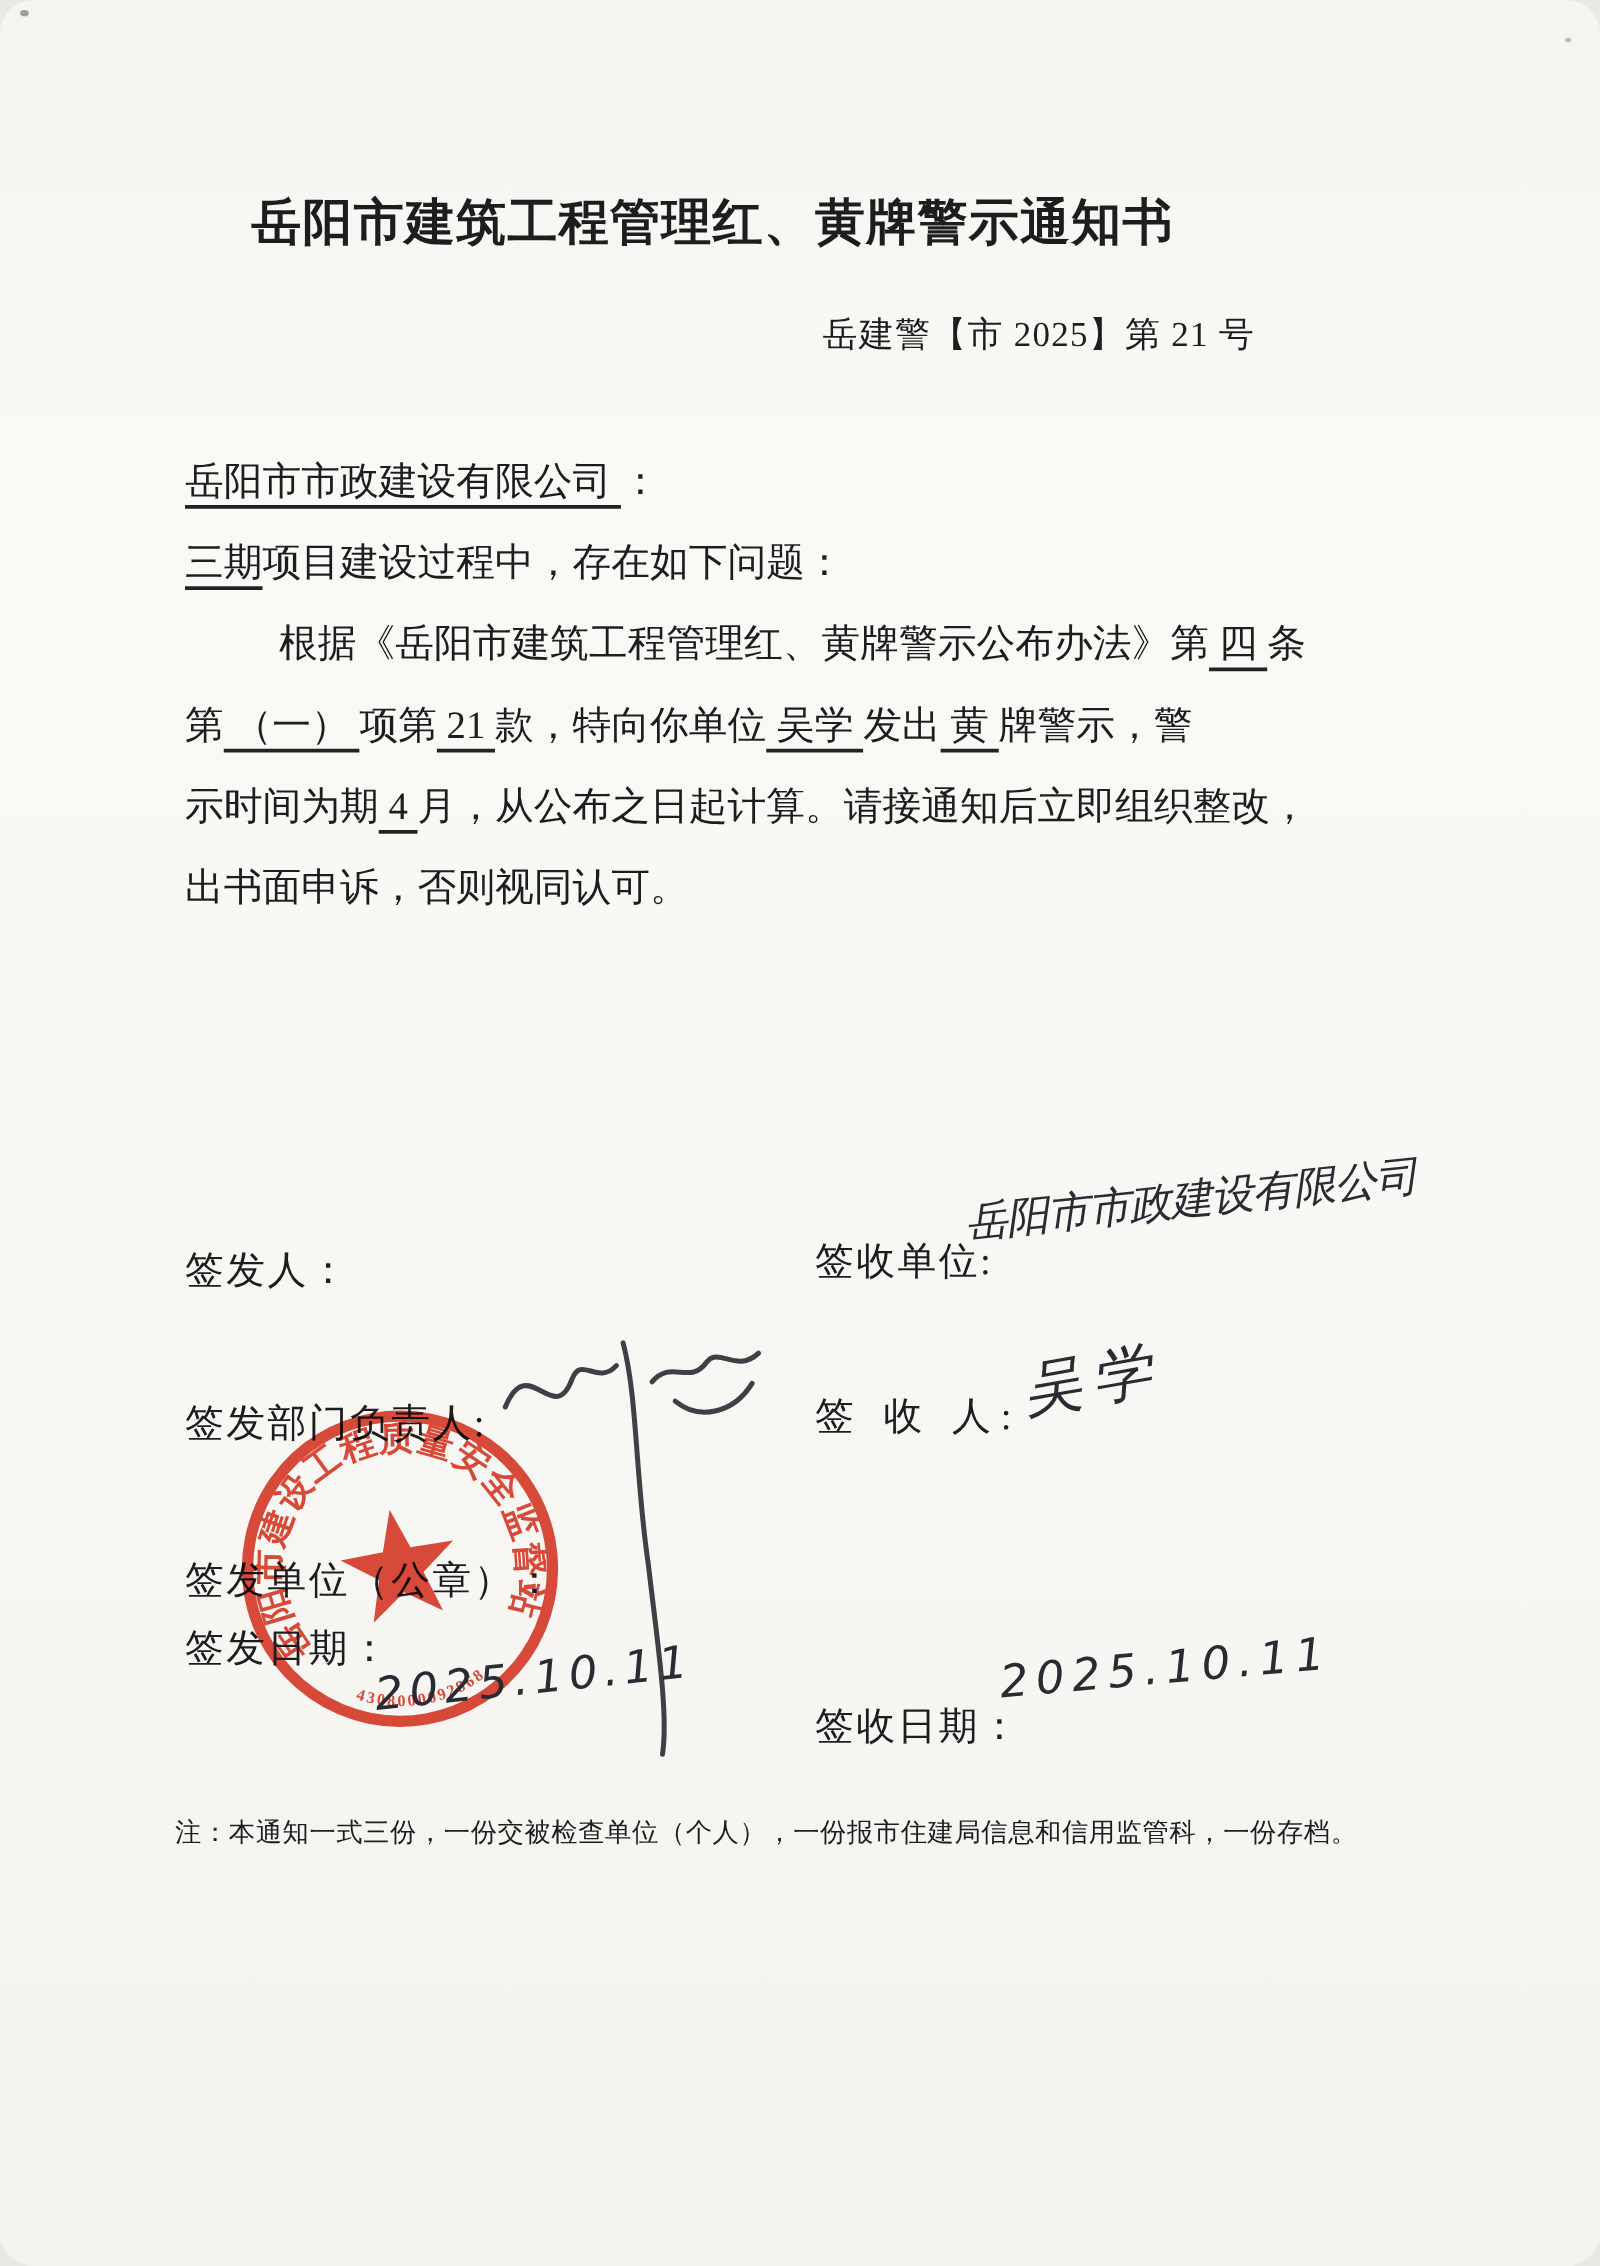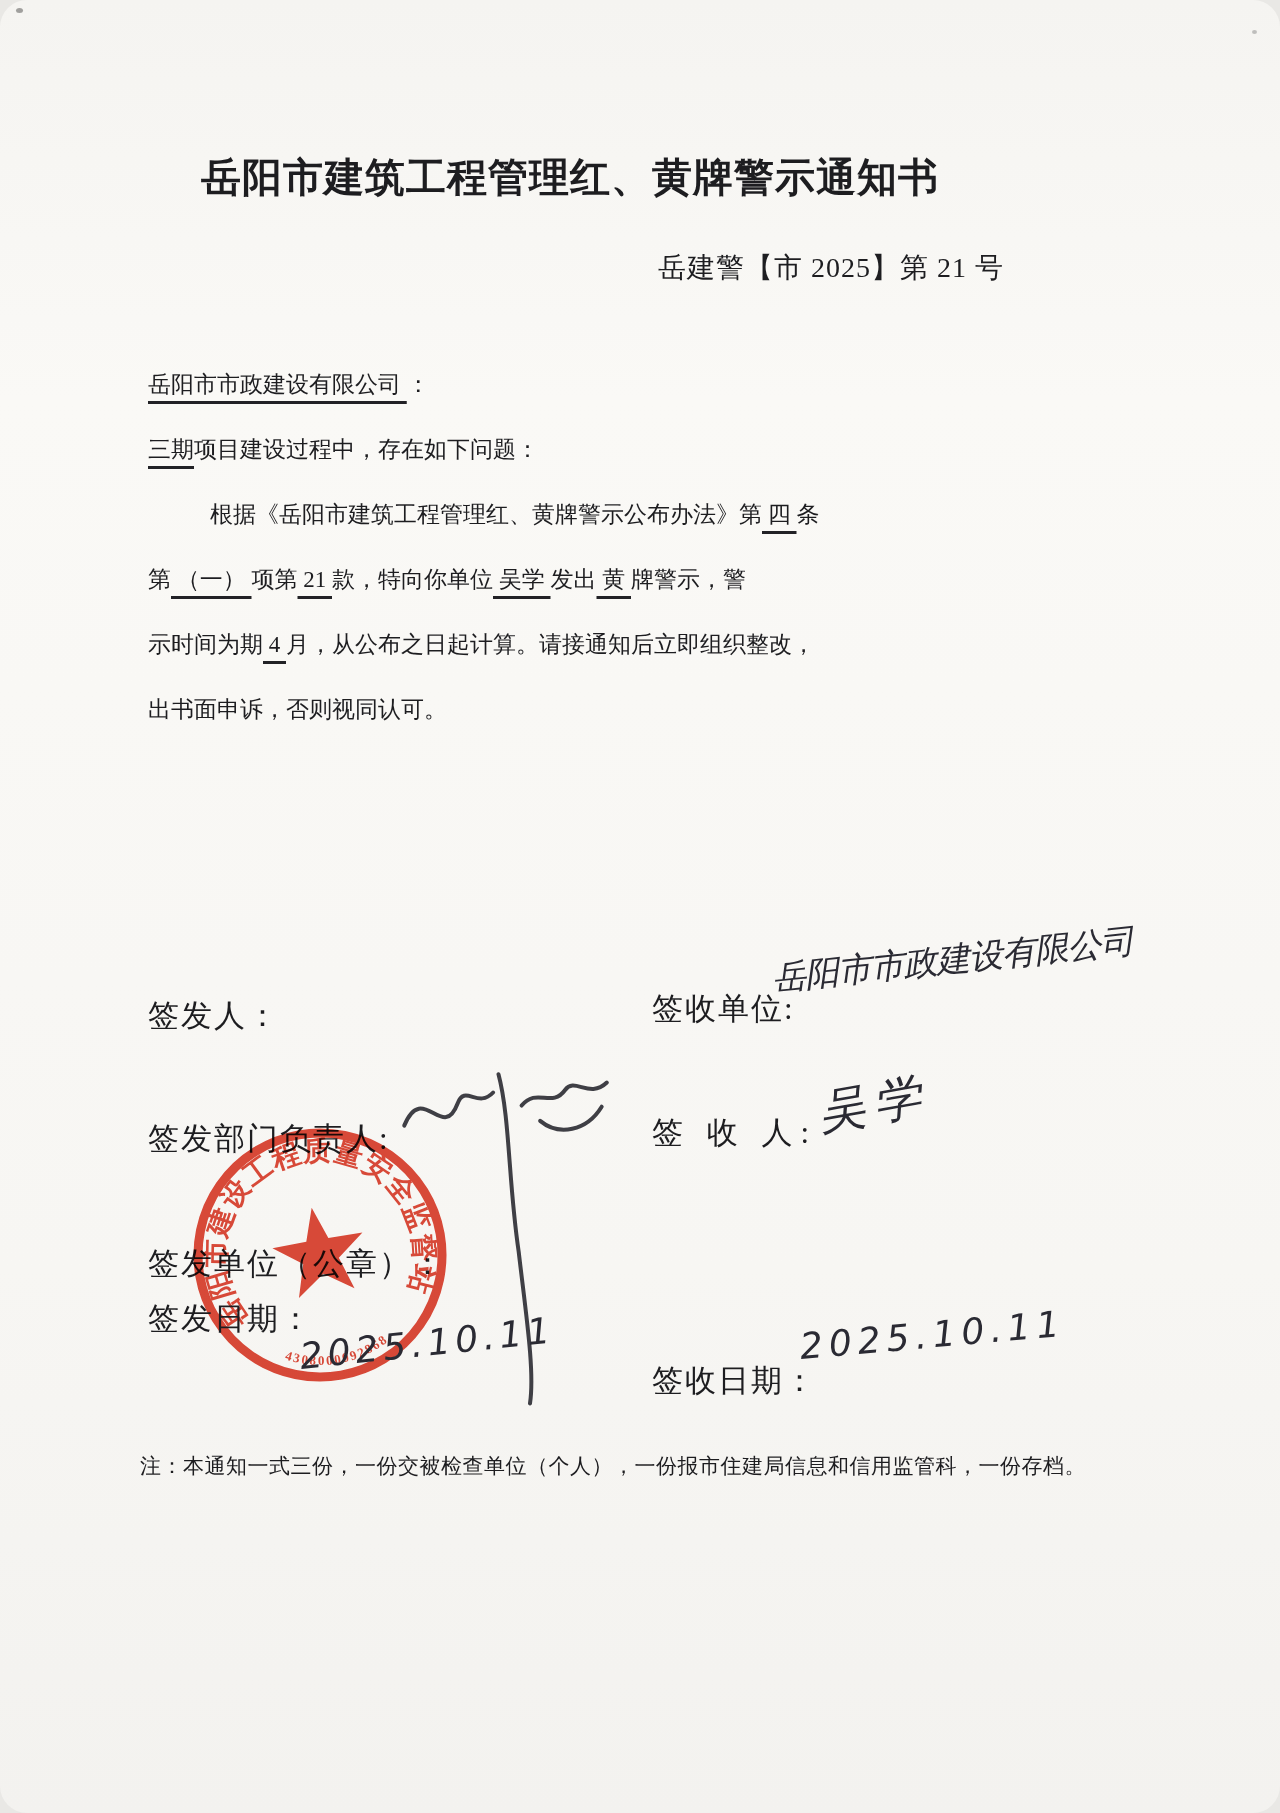--- a/index.html
+++ b/index.html
@@ -19,21 +19,21 @@
   .s1{left:16px;top:8px;width:7px;height:5px;opacity:.55;}
   .s2{left:1252px;top:30px;width:5px;height:4px;opacity:.35;}
 
   .title{
     position:absolute;top:150px;left:0;width:1140px;margin:0;
     text-align:center;font-size:40px;font-weight:700;letter-spacing:1px;
     font-family:"DejaVu Sans","Liberation Sans",sans-serif;
   }
   .docnum{position:absolute;top:226px;left:658px;font-size:28px;letter-spacing:1px;margin-top:23px;}
 
-  .body-lines{position:absolute;top:352px;left:148px;width:910px;font-size:23px;}
+  .body-lines{position:absolute;top:352px;left:148px;width:910px;font-size:31px;}
   .line{height:65px;line-height:65px;white-space:pre;}
   .line .u{
     text-decoration:underline;
     text-decoration-thickness:2.5px;
     text-underline-offset:9px;
     text-decoration-color:#222226;
   }
 
   .label{position:absolute;font-size:31px;letter-spacing:2px;white-space:pre;}
   .issuer-label{left:148px;top:995px;}
@@ -77,21 +77,21 @@
 
   <div class="speck s1"></div>
   <div class="speck s2"></div>
 
   <h1 class="title">岳阳市建筑工程管理红、黄牌警示通知书</h1>
   <div class="docnum">岳建警【市 2025】第 21 号</div>
 
   <div class="body-lines">
       <div class="line"><span class="u">岳阳市市政建设有限公司 </span><span>：</span></div>
       <div class="line"><span class="u">三期</span><span>项目建设过程中，存在如下问题：</span></div>
-      <div class="line" style="text-indent: 62px;"><span>根据《岳阳市建筑工程管理红、黄牌警示公布办法》第</span><span class="u"> 四 </span><span>条</span></div>
+      <div class="line" style="text-indent: 62px; text-align: center;"><span>根据《岳阳市建筑工程管理红、黄牌警示公布办法》第</span><span class="u"> 四 </span><span>条</span></div>
       <div class="line"><span>第</span><span class="u"> （一） </span><span>项第</span><span class="u"> 21 </span><span>款，特向你单位</span><span class="u"> 吴学 </span><span>发出</span><span class="u"> 黄 </span><span>牌警示，警</span></div>
       <div class="line"><span>示时间为期</span><span class="u"> 4 </span><span>月，从公布之日起计算。请接通知后立即组织整改，</span></div>
       <div class="line"><span>出书面申诉，否则视同认可。</span></div>
     </div>
 
   <div class="label issuer-label">签发人：</div>
   <div class="label recv-unit-label">签收单位:</div>
   <div class="hand recv-unit-value">岳阳市市政建设有限公司</div>
 
   <div class="label dept-label">签发部门负责人:</div>

